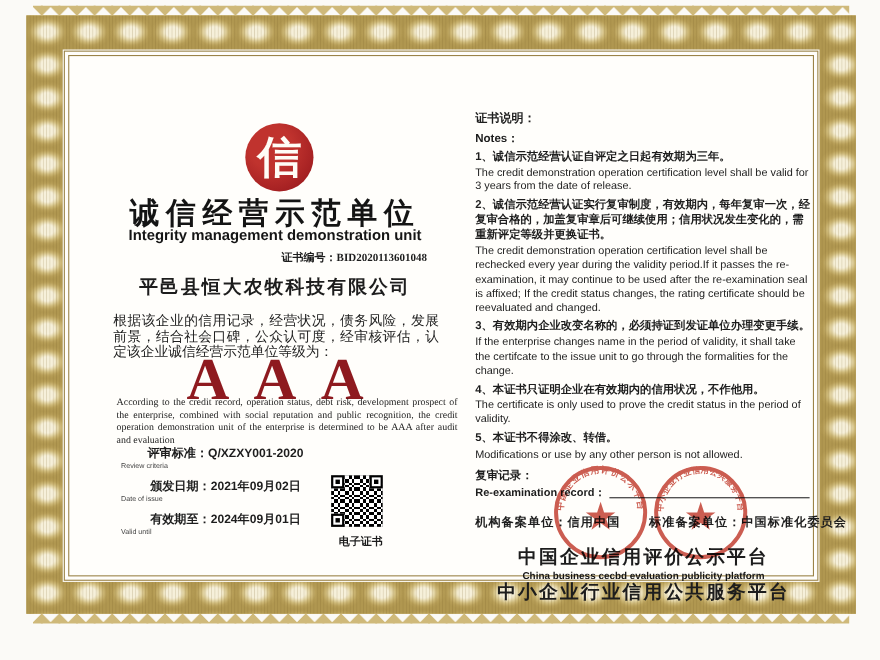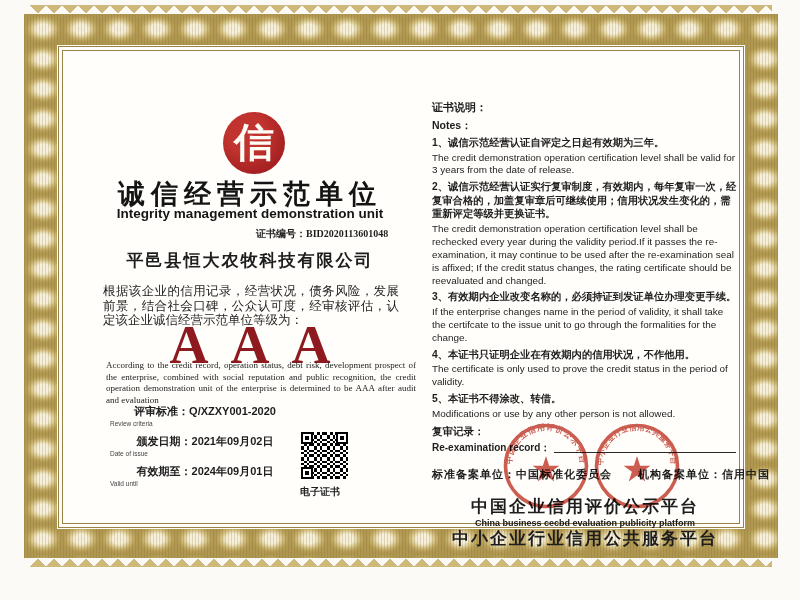--- a/index.html
+++ b/index.html
@@ -77,21 +77,21 @@
   .qr{
     left:301px;top:432px;width:47px;height:47px;background-color:#fff;
     background-image:
       repeating-linear-gradient(0deg,#000 0 3px,#fff 3px 5px,#000 5px 7px,#fff 7px 11px),
       repeating-linear-gradient(90deg,#000 0 3px,#fff 3px 6px,#000 6px 8px,#fff 8px 13px);
     background-blend-mode:difference;
   }
   .finder{position:absolute;width:12px;height:12px;border:2px solid #000;background:#fff;box-sizing:border-box;}
   .finder::after{content:"";position:absolute;inset:2px;background:#000;}
   .f1{left:0;top:0;} .f2{right:0;top:0;} .f3{left:0;bottom:0;}
-  .qr-label{left:278px;top:485px;width:62px;text-align:right;font-size:10px;font-weight:bold;}
+  .qr-label{left:308px;top:485px;width:62px;text-align:left;font-size:10px;font-weight:bold;}
   
   .notes{left:432px;top:100px;width:306px;}
   .notes .h-cn{font-size:11px;font-weight:bold;margin:0 0 4px;}
   .notes .h-en{font-size:10.5px;font-weight:bold;margin:0 0 3px;}
   .notes .cn{font-size:10.3px;font-weight:bold;line-height:1.32;margin:3px 0 2px;}
   .notes .en{font-size:9.9px;line-height:1.3;margin:0 0 2px;color:#222;}
   .reexam-cn{font-size:10.5px;font-weight:bold;margin:5px 0 2px;}
   .reexam-row{display:flex;align-items:center;font-size:10px;font-weight:bold;}
   .reexam-row .line{flex:1;border-bottom:1.2px solid #2a2a2a;margin:0 2px 2px 4px;height:10px;}
   .filing{display:flex;gap:26px;margin-top:12px;font-size:11px;font-weight:bold;letter-spacing:1px;white-space:nowrap;}
@@ -172,22 +172,22 @@
     <p class="cn">5、本证书不得涂改、转借。</p>
     <p class="en">Modifications or use by any other person is not allowed.</p>
 
     <p class="reexam-cn">复审记录：</p>
     <div class="reexam-row">
       <span>Re-examination record：</span>
       <span class="line"></span>
     </div>
 
     <div class="filing">
+      <span>机构备案单位：信用中国</span>
       <span>标准备案单位：中国标准化委员会</span>
-      <span>机构备案单位：信用中国</span>
     </div>
 
     <div class="platforms">
       <div class="p-cn">中国企业信用评价公示平台</div>
       <div class="p-en">China business cecbd evaluation publicity platform</div>
       <div class="p-cn">中小企业行业信用公共服务平台</div>
     </div>
   </div>
 
   <svg class="seal seal1" viewBox="0 0 100 100">

